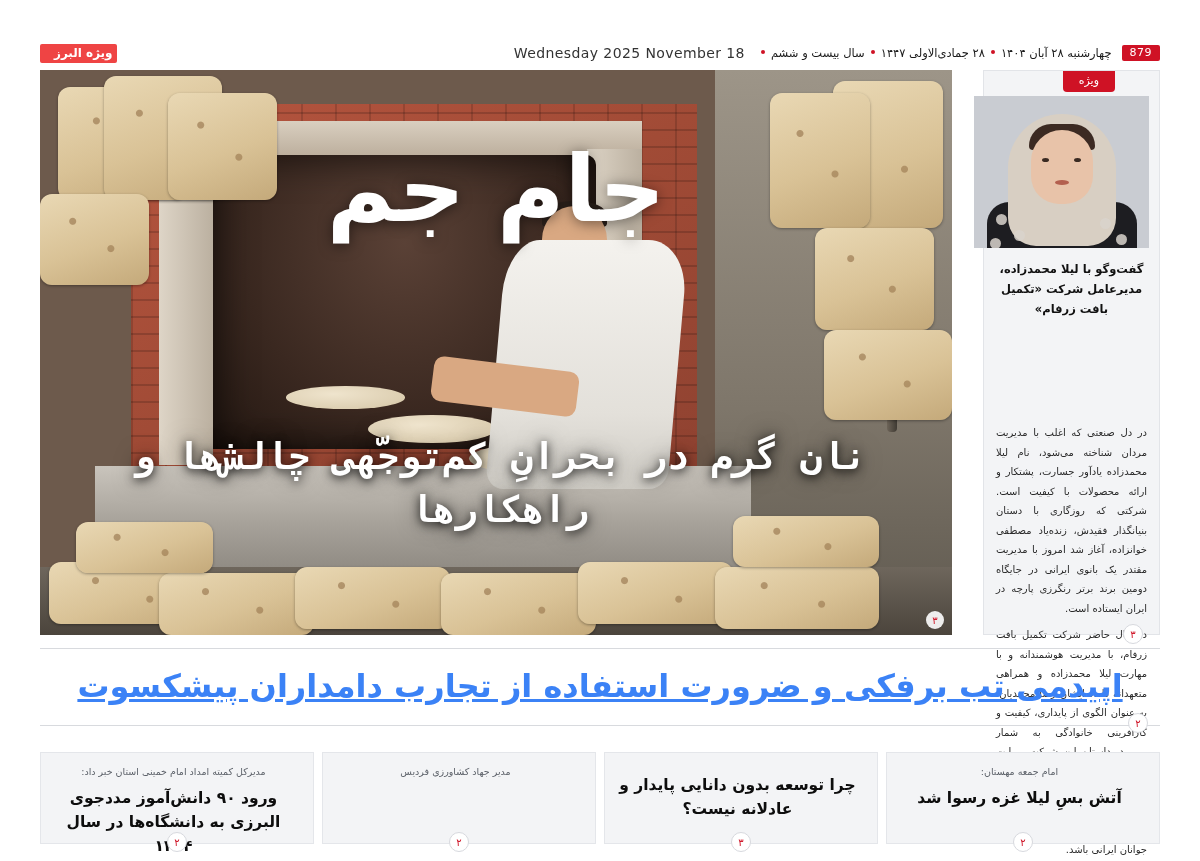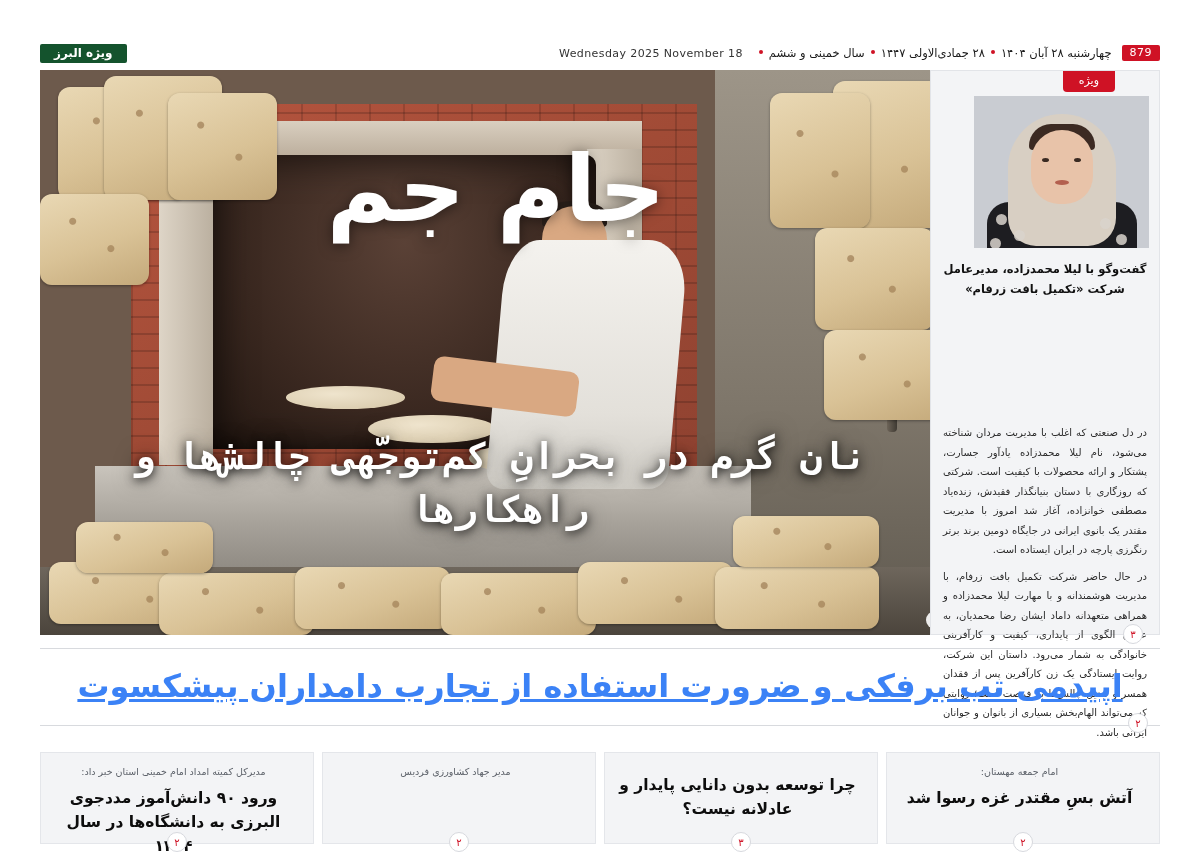--- a/index.html
+++ b/index.html
@@ -59,44 +59,44 @@
   .date-sep {
     display: inline-block;
     width: 4px;
     height: 4px;
     background: #cf1225;
     border-radius: 50%;
     position: relative;
     top: -1px;
   }
   .date-en {
-    font-size: 11px;
+    font-size: 14px;
     color: #333;
     direction: ltr;
     letter-spacing: 0.4px;
     margin-right: 10px;
   }
   .vizheh-label {
     margin-right: auto;
-    background: #14532d;
+    background: #ef4444;
     color: #fff;
     font-size: 12px;
     font-weight: bold;
-    padding: 3px 14px 4px 14px;
+    padding: 3px 4px 4px 14px;
     border-radius: 2px;
     line-height: 1;
     white-space: nowrap;
   }
 
   
   .side-col {
     position: absolute;
     top: 70px;
     right: 40px;
-    width: 230px;
+    width: 177px;
     height: 565px;
     background: #f3f4f6;
     border: 1px solid #e2e4e8;
     box-sizing: border-box;
   }
   .vizheh-tag {
     position: absolute;
     top: 0;
     right: 44px;
     background: #cf1225;
@@ -470,21 +470,21 @@
 
 <div class="page">
 
   <div class="masthead-bar">
     <div class="issue-box">879</div>
     <div class="date-line">
       <span>چهارشنبه ۲۸ آبان ۱۴۰۴</span>
       <span class="date-sep"></span>
       <span>۲۸ جمادی‌الاولی ۱۴۴۷</span>
       <span class="date-sep"></span>
-      <span>سال خمینی و ششم</span>
+      <span>سال بیست و ششم</span>
       <span class="date-sep"></span>
       <span class="date-en">Wednesday   2025  November   18</span>
     </div>
     <div class="vizheh-label">ویژه البرز</div>
   </div>
 
   <div class="hero">
     <div class="hero-photo">
       <div class="right-wall"></div>
       <div class="pipe"></div>
@@ -563,21 +563,21 @@
   </div>
 
   <div class="banner">
     <div class="banner-title">اپیدمی تب برفکی و ضرورت استفاده از تجارب دامداران پیشکسوت</div>
     <div class="banner-pagenum">۲</div>
   </div>
 
   <div class="briefs">
     <div class="brief">
       <div class="brief-kicker">امام جمعه مهستان:</div>
-      <div class="brief-title">آتش بسِ مقتدر غزه رسوا شد</div>
+      <div class="brief-title">آتش بسِ لیلا غزه رسوا شد</div>
       <div class="brief-pagenum">۲</div>
     </div>
     <div class="brief">
       <div class="brief-kicker"></div>
       <div class="brief-title">چرا توسعه بدون دانایی پایدار و عادلانه نیست؟</div>
       <div class="brief-pagenum">۳</div>
     </div>
     <div class="brief">
       <div class="brief-kicker">مدیر جهاد کشاورزی فردیس</div>
       <div class="brief-pagenum">۲</div>

